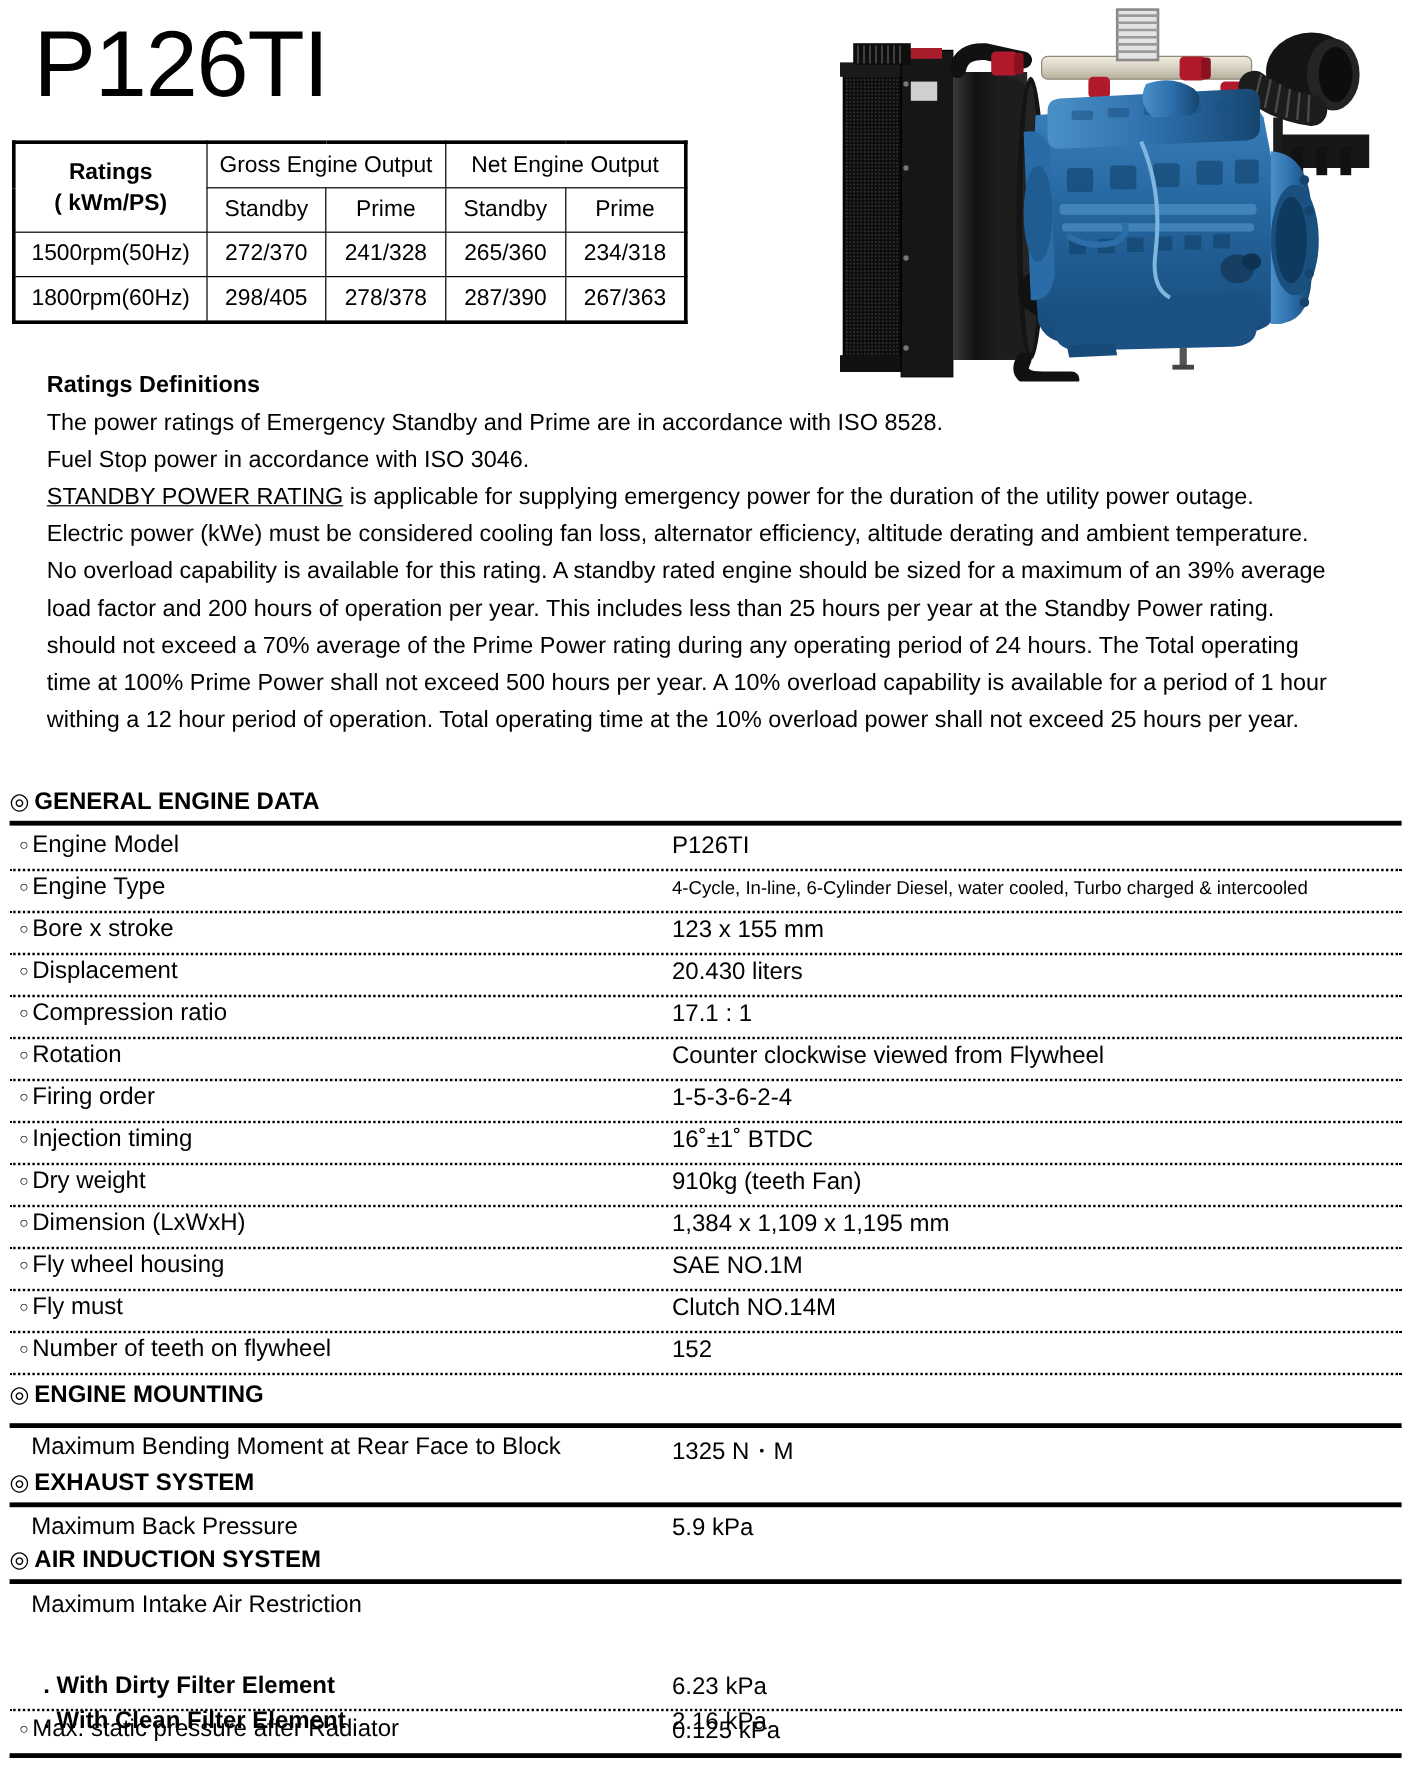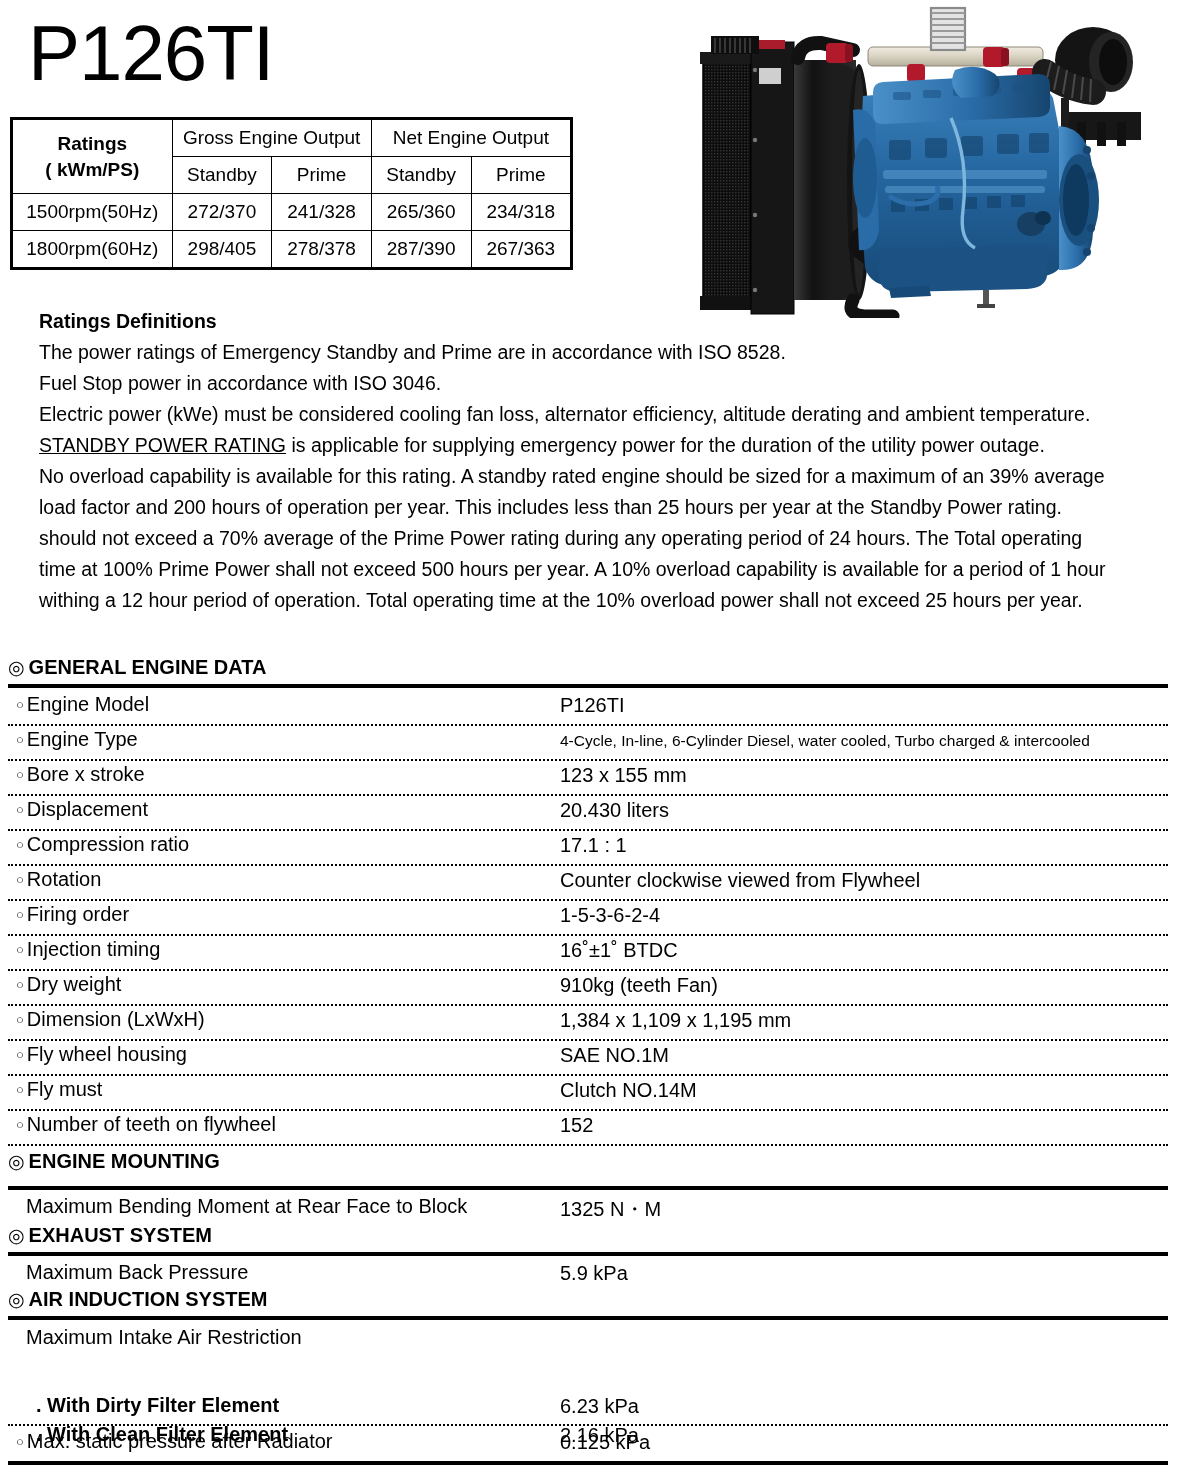--- a/index.html
+++ b/index.html
@@ -347,22 +347,22 @@
 
     <ellipse cx="338" cy="224" rx="14" ry="12" fill="#173f63"></ellipse>
     <ellipse cx="350" cy="218" rx="8" ry="7" fill="#0e3252"></ellipse>
   </svg>
 </div>
 
 <div id="ratings-def">
   <h2>Ratings Definitions</h2>
   <p>The power ratings of Emergency Standby and Prime are in accordance with ISO 8528.</p>
   <p>Fuel Stop power in accordance with ISO 3046.</p>
+  <p><span class="ul">STANDBY POWER RATING</span><span> is applicable for supplying emergency power for the duration of the utility power outage.</span></p>
   <p>Electric power (kWe) must be considered cooling fan loss, alternator efficiency, altitude derating and ambient temperature.</p>
-  <p><span class="ul">STANDBY POWER RATING</span><span> is applicable for supplying emergency power for the duration of the utility power outage.</span></p>
   <p>No overload capability is available for this rating. A standby rated engine should be sized for a maximum of an 39% average</p>
   <p>load factor and 200 hours of operation per year. This includes less than 25 hours per year at the Standby Power rating.</p>
   <p>should not exceed a 70% average of the Prime Power rating during any operating period of 24 hours. The Total operating</p>
   <p>time at 100% Prime Power shall not exceed 500 hours per year. A 10% overload capability is available for a period of 1 hour</p>
   <p>withing a 12 hour period of operation. Total operating time at the 10% overload power shall not exceed 25 hours per year.</p>
 </div>
 
 <div class="sec-head" style="top:656px">
   <span class="dbl-circle">◎</span><span>GENERAL ENGINE DATA</span>
 </div>

